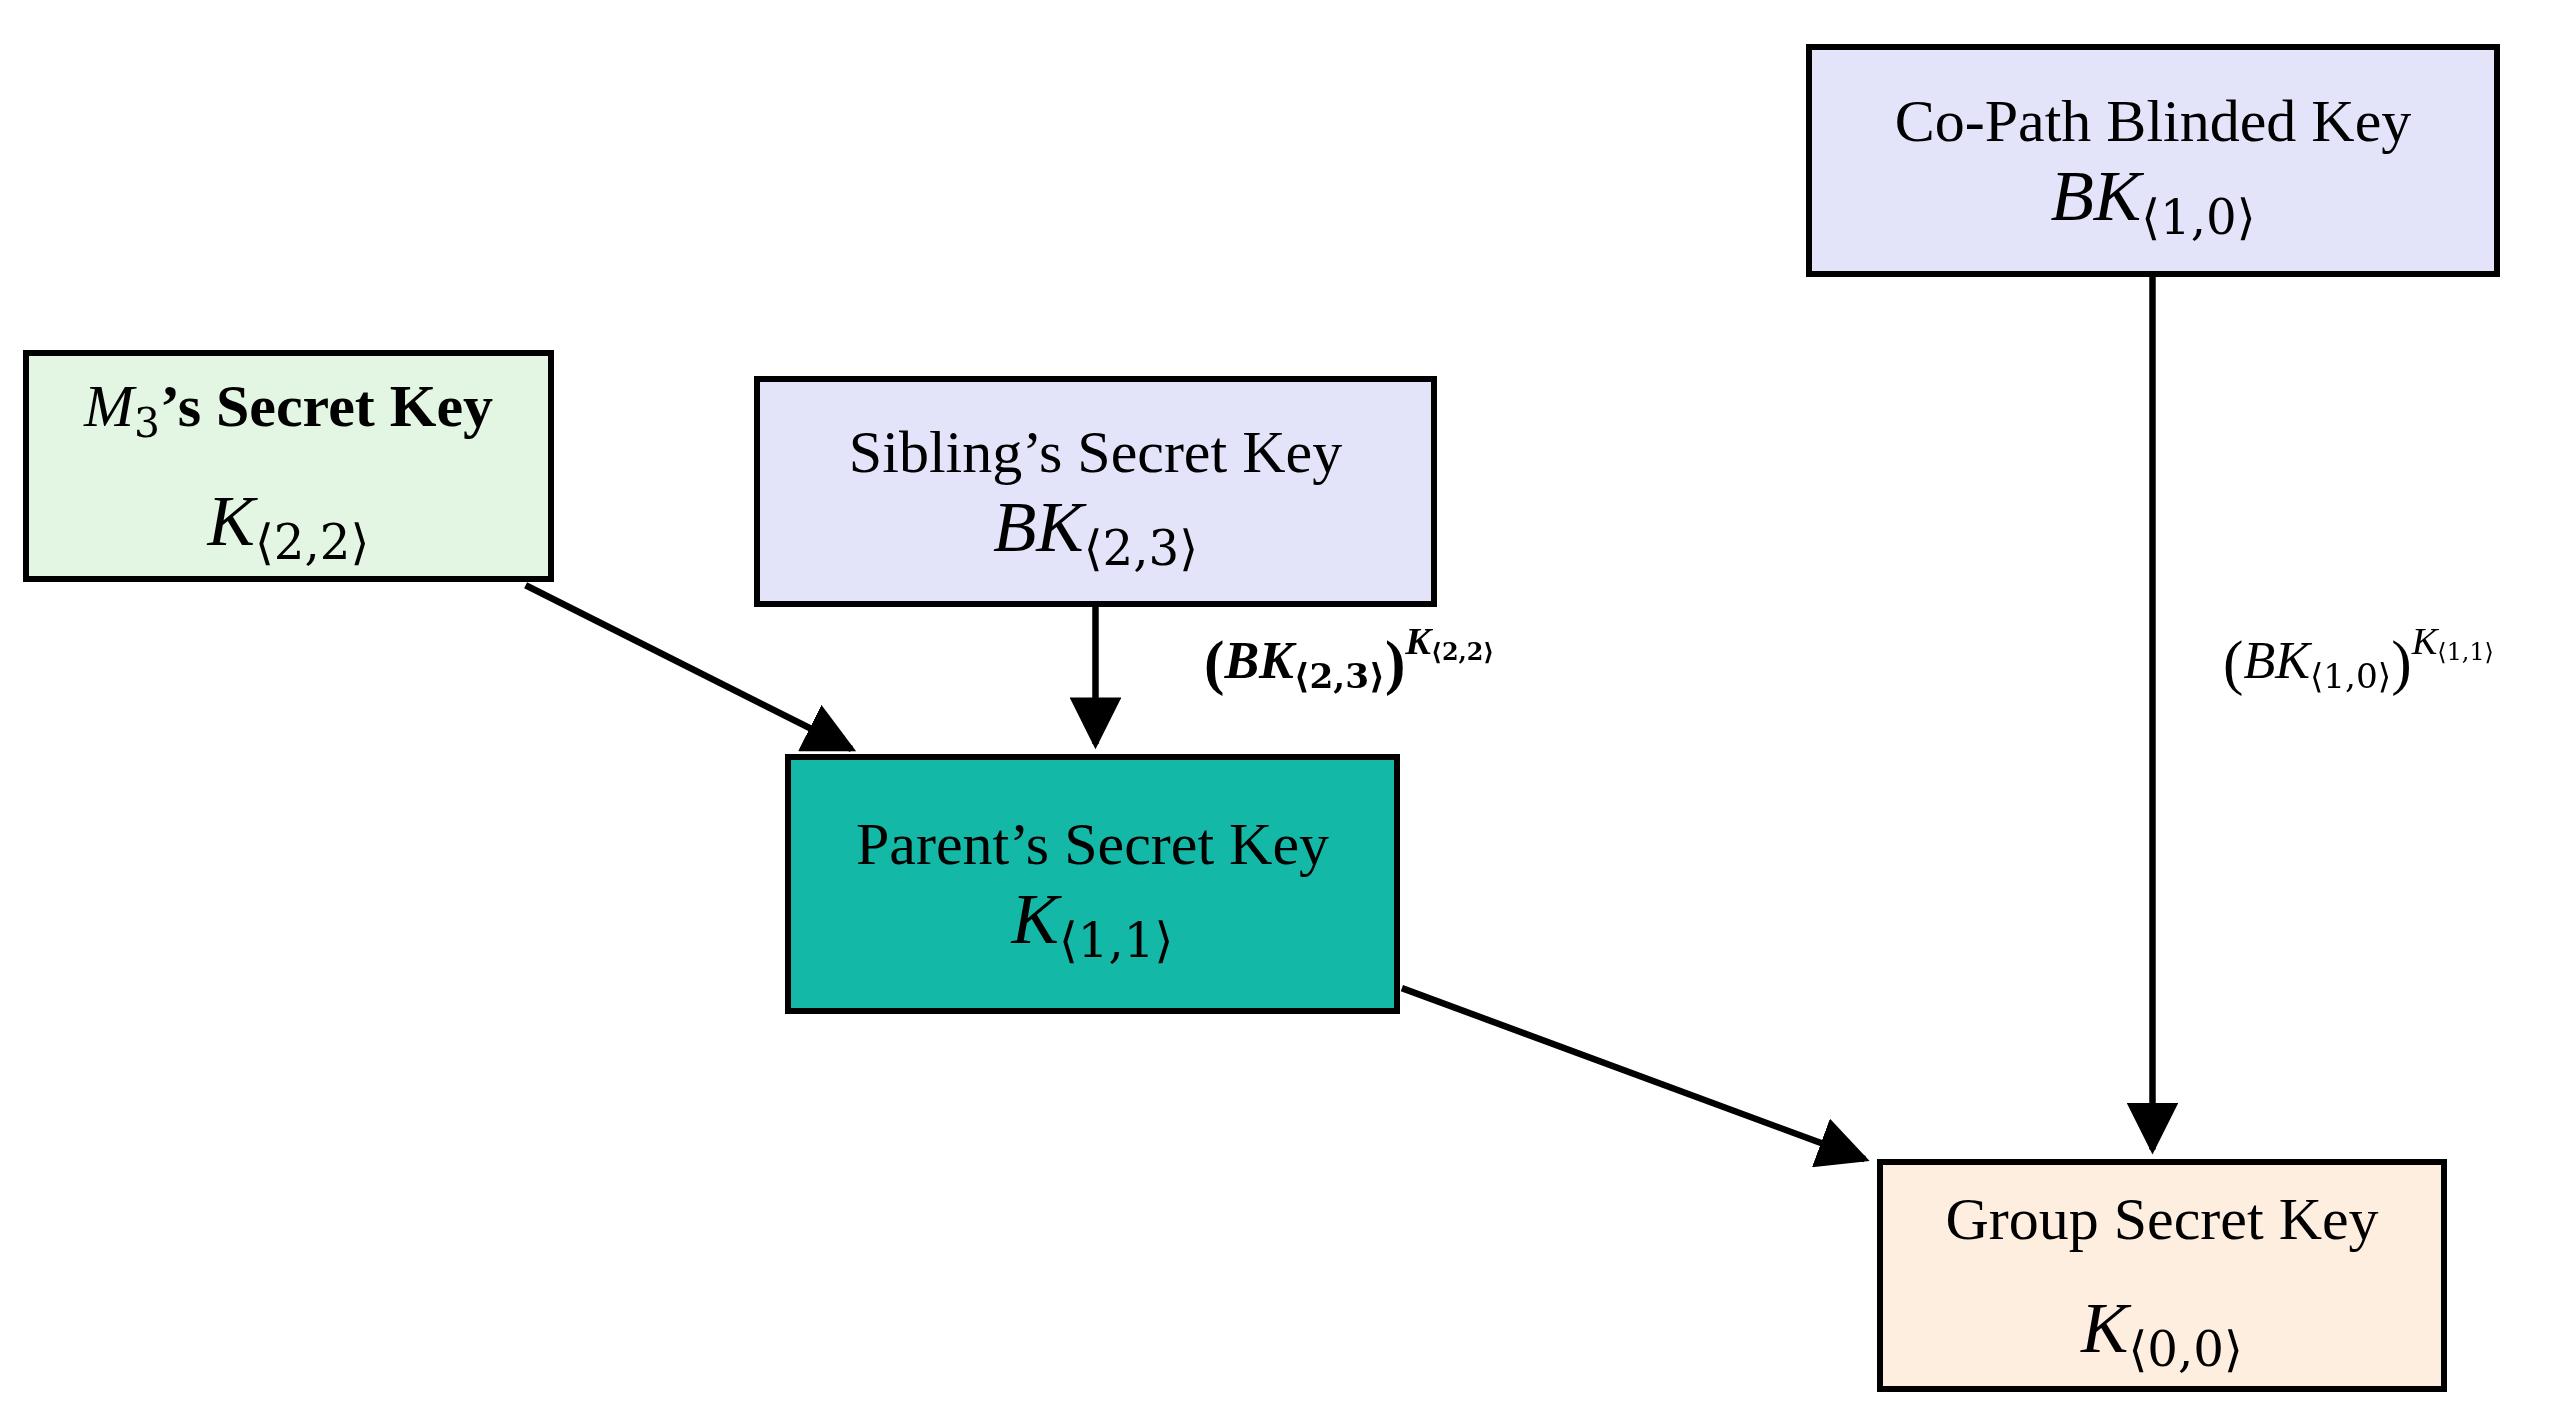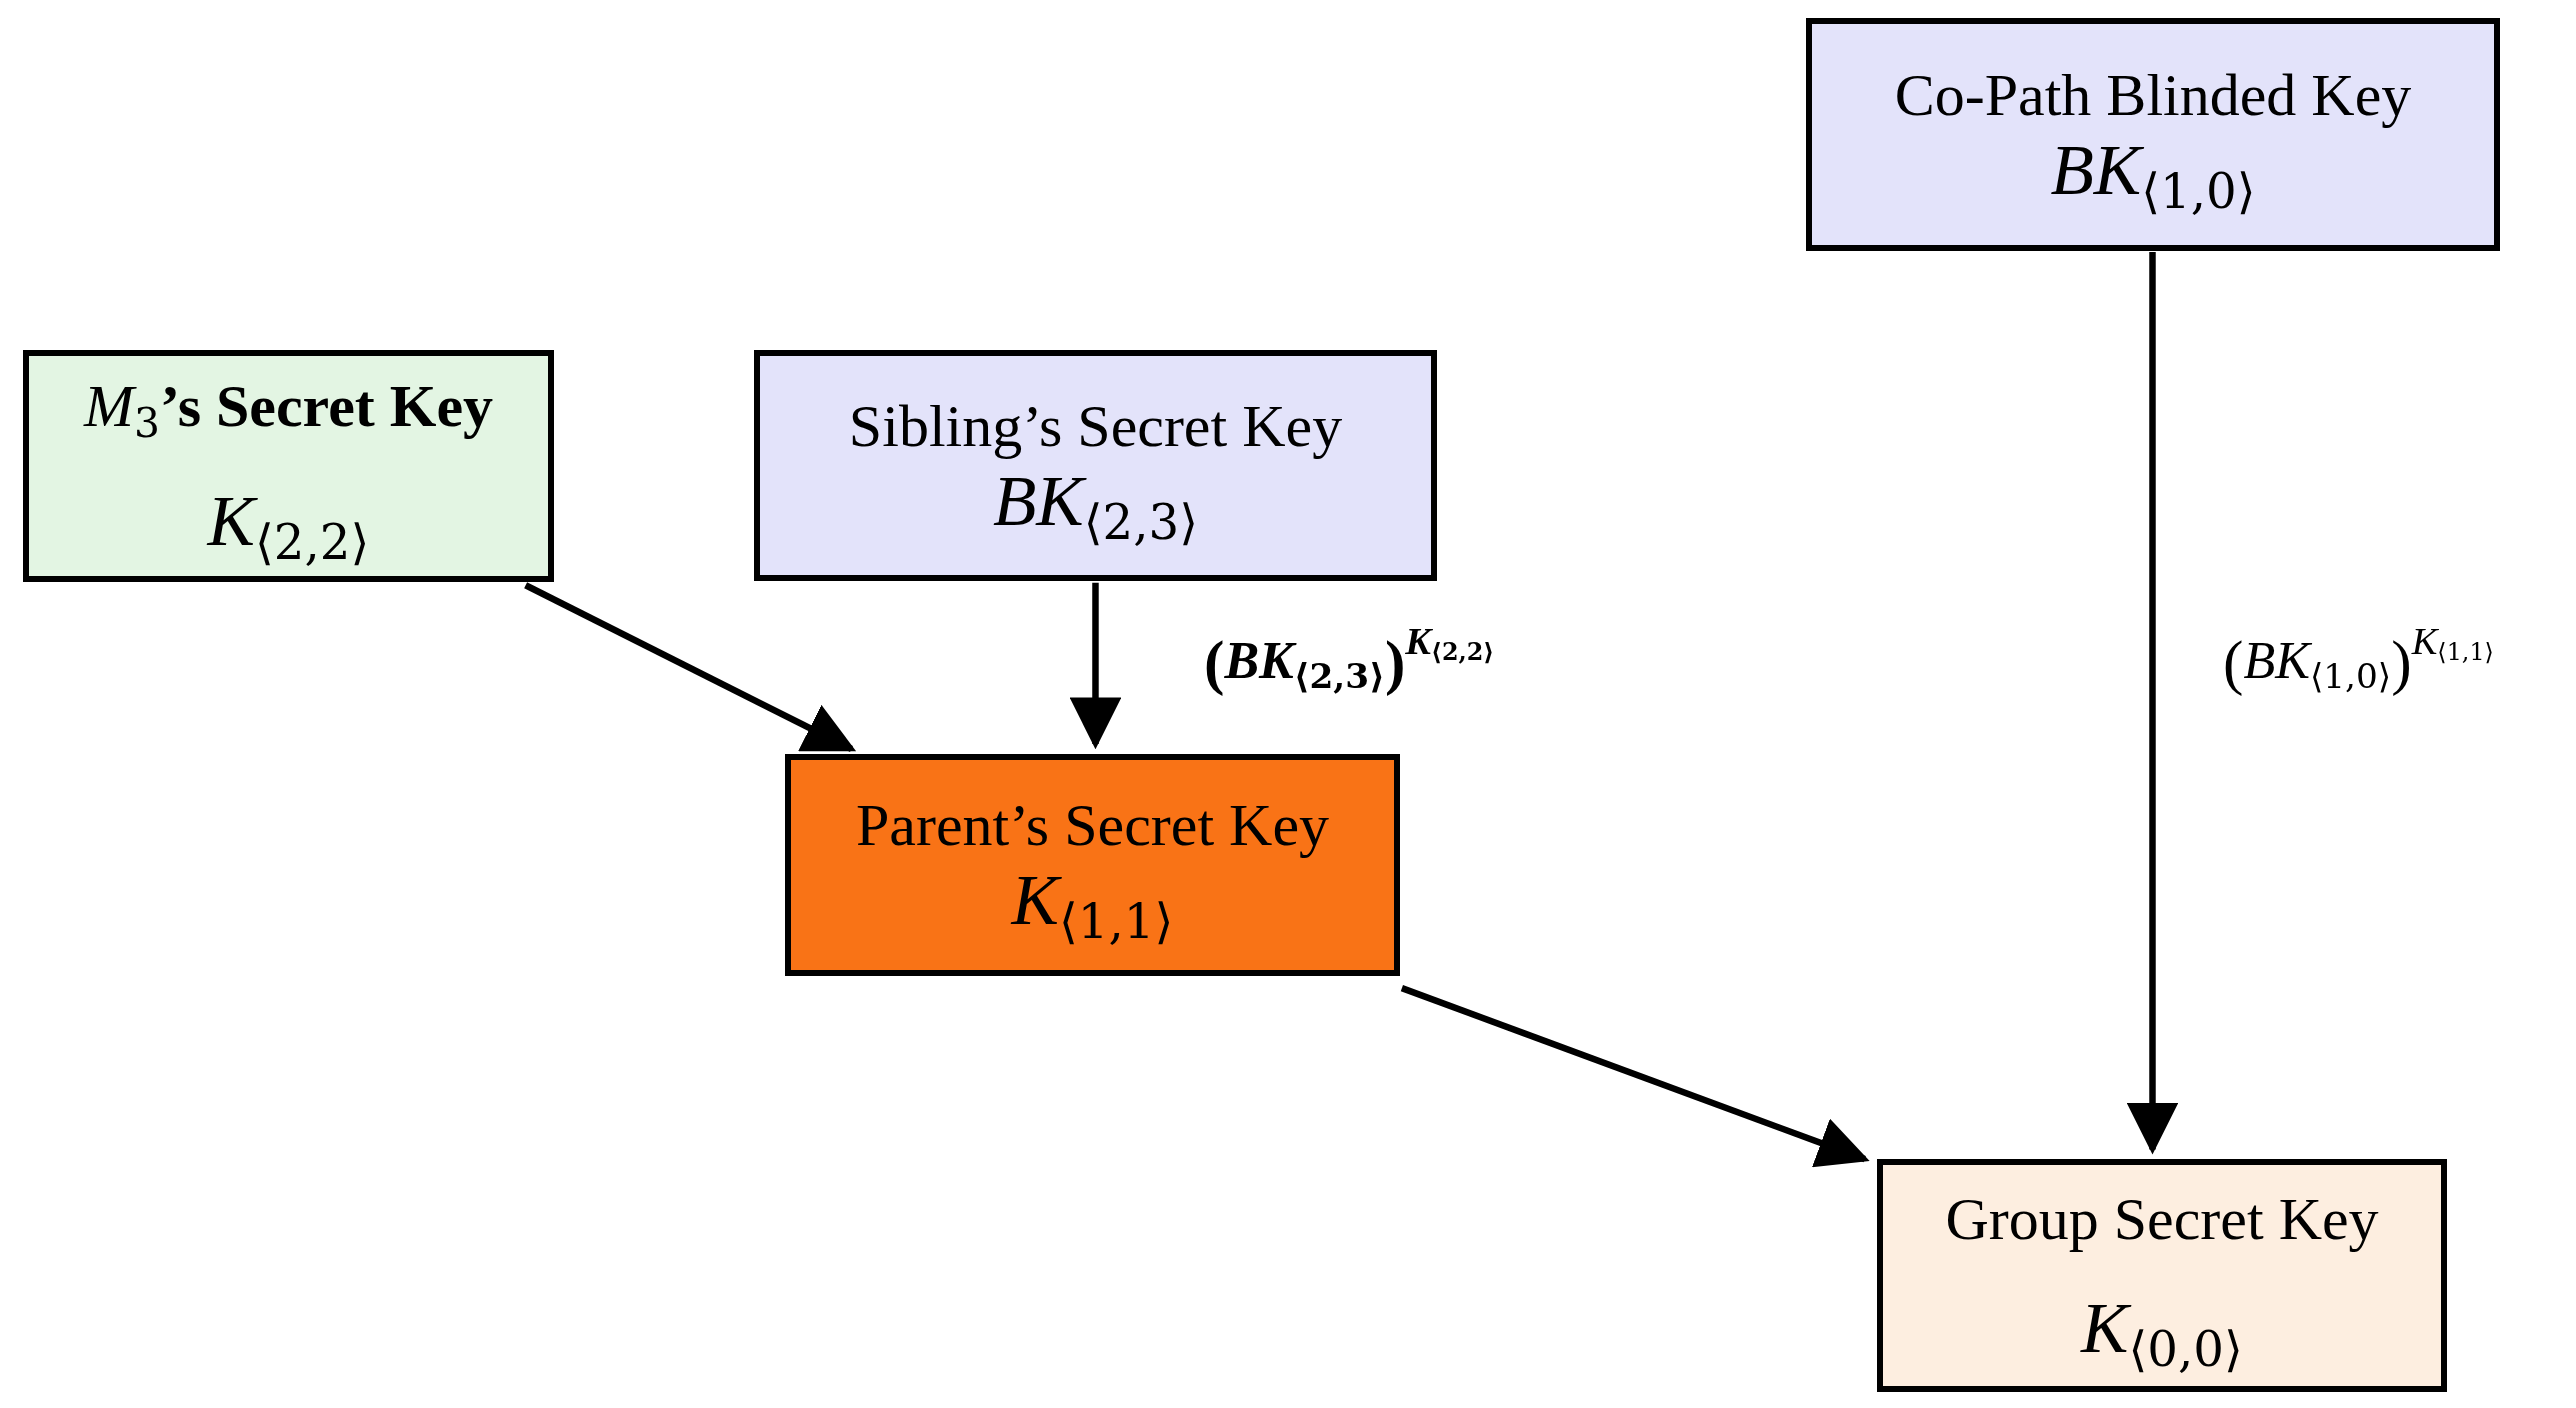--- a/index.html
+++ b/index.html
@@ -46,21 +46,21 @@
   }
   .node .key i, .node .title i { font-style: italic; font-weight: normal; }
   .node .title b { font-weight: bold; }
   sub.ang, sub.var-sub {
     font-size: 0.68em;
     vertical-align: -0.28em;
     line-height: 0;
     font-family: "DejaVu Serif", "Liberation Serif", serif;
   }
   .fill-green   { background: #e3f5e3; gap: 48px; }
-  .fill-lavender{ background: #e3e3fa; }
+  .fill-lavender{ background: #e3e3fa; margin-top: 26px; }
   .fill-peach   { background: #fdeee0; }
 
   .edge-label {
     position: absolute;
     font-size: 52px;
     white-space: nowrap;
     line-height: 1;
   }
   .edge-label i { font-style: italic; }
   .edge-label .paren { font-size: 1.18em; vertical-align: -0.08em; }
@@ -105,21 +105,21 @@
   <div class="node fill-green" style="left: 23px; top: 350px; width: 531px; height: 232px; background: rgb(227, 245, 227);">
     <span class="title"><i>M</i><sub class="var-sub">3</sub><b>’s Secret Key</b></span>
     <span class="key"><i>K</i><sub class="ang">⟨2,2⟩</sub></span>
   </div>
 
   <div class="node fill-lavender" style="left: 754px; top: 350px; width: 683px; height: 231px; background: rgb(227, 227, 250);">
     <span class="title">Sibling’s Secret Key</span>
     <span class="key"><i>BK</i><sub class="ang">⟨2,3⟩</sub></span>
   </div>
 
-  <div class="node fill-peach" style="left: 785px; top: 754px; width: 615px; height: 222px; background: #f97316;">
+  <div class="node fill-peach" style="left: 785px; top: 754px; width: 615px; height: 260px; background: #14b8a6;">
     <span class="title">Parent’s Secret Key</span>
     <span class="key"><i>K</i><sub class="ang">⟨1,1⟩</sub></span>
   </div>
 
   <div class="node fill-peach" style="left: 1877px; top: 1159px; width: 570px; height: 233px; background: rgb(253, 238, 224); gap: 42px;">
     <span class="title">Group Secret Key</span>
     <span class="key"><i>K</i><sub class="ang">⟨0,0⟩</sub></span>
   </div>
 
   <div class="edge-label" style="left:1204px; top:632px;font-weight:bold;">

